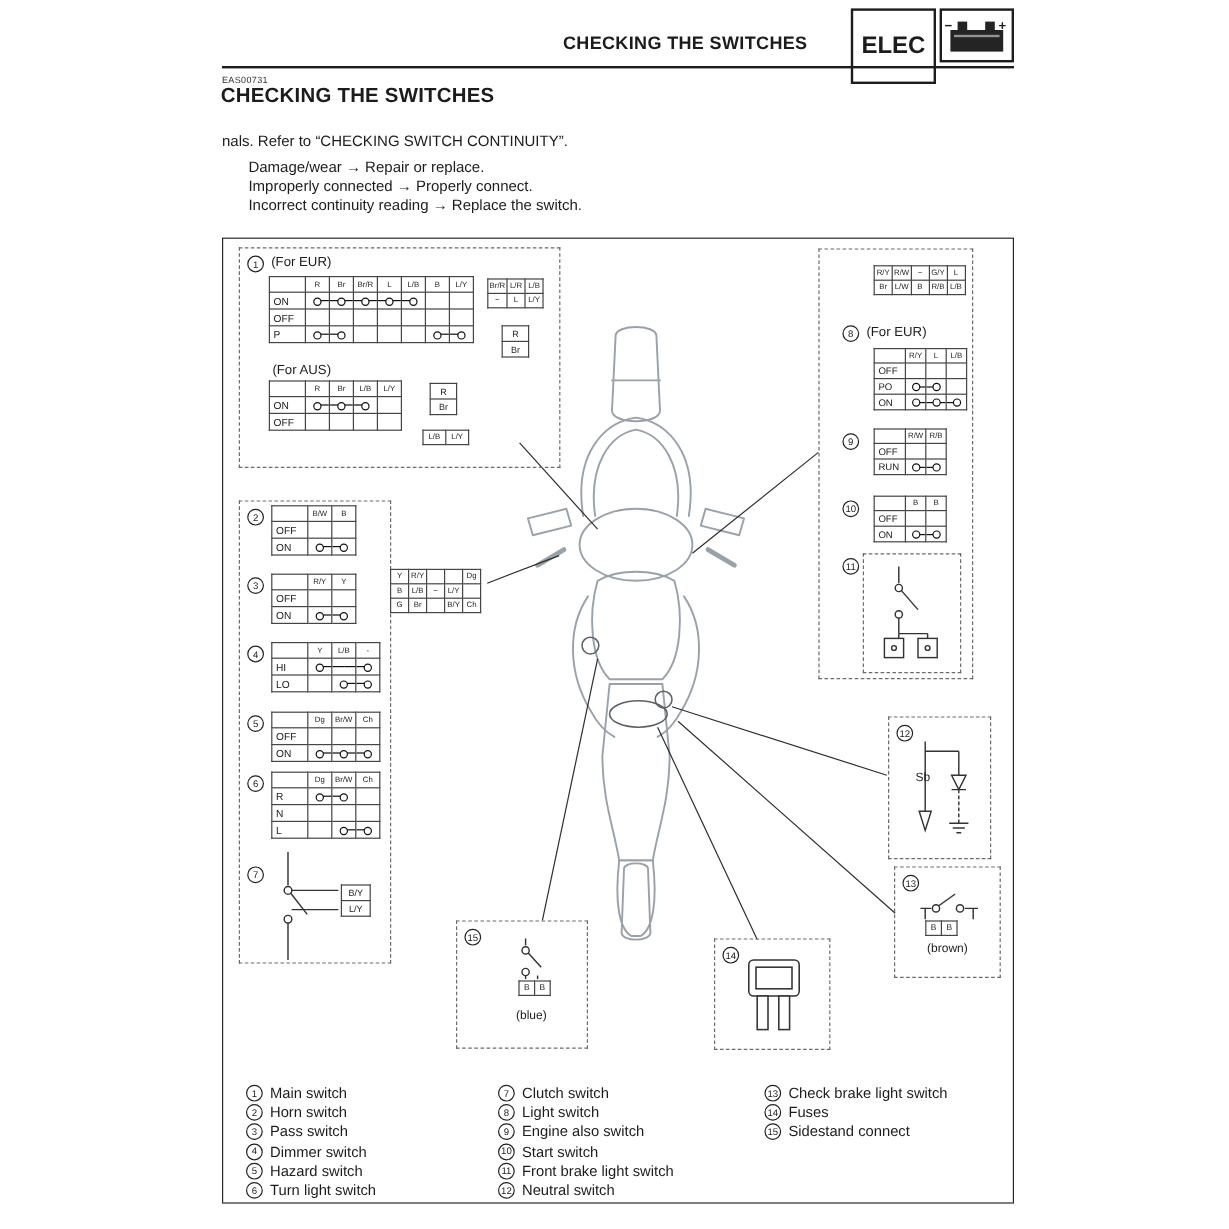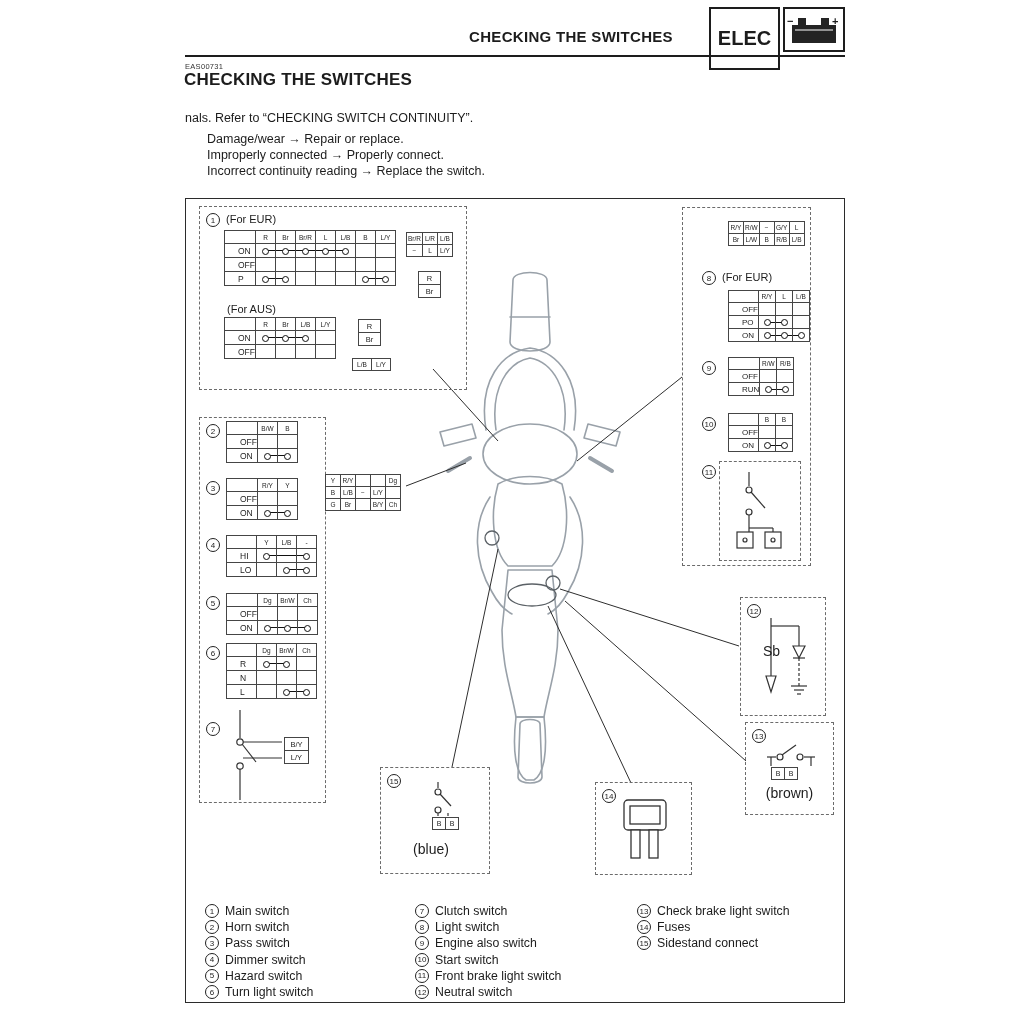--- a/index.html
+++ b/index.html
@@ -10,27 +10,27 @@
   .elec-box{border:2.5px solid #1d1d1d;display:flex;align-items:center;justify-content:center;font-size:20px;font-weight:bold}
   .batt-box{border:2.5px solid #1d1d1d;display:flex;align-items:center;justify-content:center}
   .hdr-rule{background:#1d1d1d}
   .code{font-size:7.5px;color:#333;letter-spacing:.3px}
   .h1{font-size:17px;font-weight:bold;letter-spacing:.2px}
   .para{font-size:12.5px}
   .mainbox{border:1px solid #2b2b2b;background:transparent}
   .dash{border:1px dashed #6b6b6b}
   .cnum{width:14px;height:14px;border:1px solid #222;border-radius:50%;display:inline-flex;align-items:center;justify-content:center;font-size:8px;background:#fff;flex:0 0 14px}
   .lbl{font-size:11px}
-  .lbl-sm{font-size:14px}
+  .lbl-sm{font-size:10px}
   
   table.ct{border-collapse:collapse;background:#fff}
   .ct th,.ct td{border:1px solid #454545;font-weight:normal;text-align:center;padding:0}
   .ct th{font-size:6.5px;height:13px;min-width:20px}
   .ct td{font-size:8.5px;height:14px;min-width:20px;position:relative}
-  .ct .nm{min-width:30px;font-size:8.5px;text-align:left;padding-left:13px}
+  .ct .nm{min-width:30px;font-size:8.5px;text-align:left;padding-left:3px}
   .sm .ct th{font-size:6.5px;height:12px;min-width:17px}
   .sm .ct td{height:13px;min-width:17px;font-size:8px}
   .sm .ct .nm{min-width:26px;font-size:8px}
   .dot{display:inline-block;width:7px;height:7px;border:1px solid #111;border-radius:50%;background:#fff;position:relative;z-index:2;vertical-align:middle}
   .ln{position:absolute;top:calc(50% - .5px);height:1px;background:#111;z-index:1}
   .ll{left:0;width:50%}.lr{right:0;width:50%}
   
   table.cg{border-collapse:collapse;background:#fff}
   .cg td{border:1px solid #454545;text-align:center;padding:0 1px}
   .gsm .cg td{min-width:15px;height:12px;font-size:6.5px}
@@ -435,21 +435,21 @@
   <div class="abs g13w" style="left:432px;top:817px">
       <table class="cg">
         <tbody>
           <tr>
             <td>B</td>
             <td>B</td>
           </tr>
         </tbody>
       </table>
     </div>
-  <div class="abs lbl-sm" style="left:406px;top:841px;width:50px;text-align:center">(blue)</div>
+  <div class="abs lbl-sm" style="left:430px;top:841px;width:50px;text-align:left">(blue)</div>
 
   <div class="abs dash" style="left:595px;top:782px;width:97px;height:93px"></div>
   <span class="abs cnum" style="left:602px;top:789px">14</span>
   <svg class="abs" style="left:618px;top:796px" width="55" height="72" viewBox="0 0 55 72">
     <g fill="#fff" stroke="#333" stroke-width="1.3">
       <rect x="6" y="4" width="42" height="30" rx="4"></rect>
       <rect x="12" y="10" width="30" height="18"></rect>
       <rect x="13" y="34" width="9" height="28"></rect>
       <rect x="31" y="34" width="9" height="28"></rect>
     </g>

